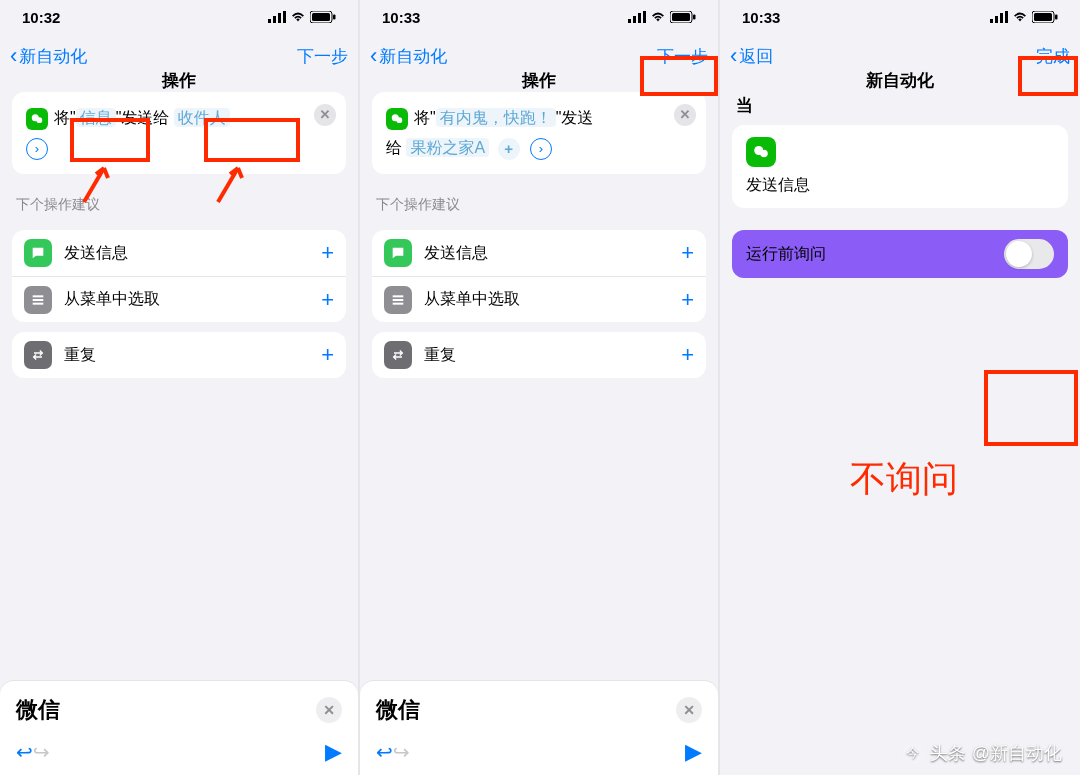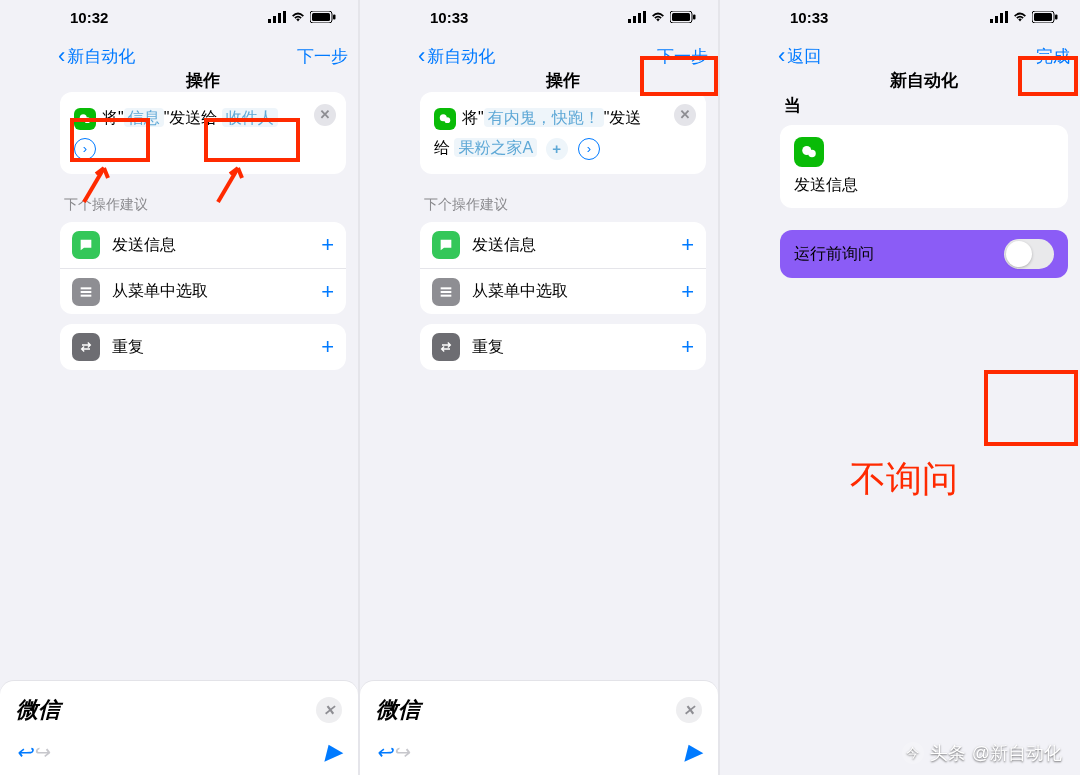--- a/index.html
+++ b/index.html
@@ -1,18 +1,18 @@
 <!DOCTYPE html>
 <html><head>
 <meta charset="utf-8">
 <style>
   * { box-sizing: border-box; margin: 0; padding: 0; font-family: -apple-system, "Helvetica Neue", Arial, sans-serif; }
   body { background: #ffffff; width: 1080px; height: 775px; overflow: hidden; }
   .row { display: flex; width: 1080px; height: 775px; }
-  .phone { width: 360px; height: 775px; background: #f2f2f7; position: relative; display: flex; flex-direction: column; border-right: 2px solid #e5e5ea; padding-left: 48px; }
+  .phone { width: 360px; height: 775px; background: #f2f2f7; position: relative; display: flex; flex-direction: column; border-right: 2px solid #e5e5ea; }
   .phone:last-child { border-right: none; }
 
   
   .status { height: 34px; display: flex; align-items: center; justify-content: space-between; padding: 0 22px; background: #f2f2f7; font-weight: 600; font-size: 15px; }
   .status .icons { display: flex; align-items: center; gap: 4px; }
 
   
   .navbar { height: 44px; display: flex; align-items: center; justify-content: space-between; padding: 0 10px; background: #f2f2f7; }
   .nav-left, .nav-right { display: flex; align-items: center; color: #007aff; font-size: 17px; min-width: 90px; }
   .nav-right { justify-content: flex-end; }
@@ -24,21 +24,21 @@
   
   .card { background: #fff; border-radius: 12px; padding: 12px 14px 12px 14px; margin-top: 14px; position: relative; font-size: 16px; line-height: 28px; }
   .card .close { position: absolute; right: 10px; top: 12px; width: 22px; height: 22px; border-radius: 50%; background: #e4e4e9; color: #8e8e93; display: flex; align-items: center; justify-content: center; font-size: 13px; font-weight: 700; }
   .wechat-ic { display: inline-flex; width: 22px; height: 22px; border-radius: 6px; background: #09bb07; vertical-align: middle; margin-right: 6px; align-items: center; justify-content: center; }
   .wechat-ic svg { width: 14px; height: 14px; }
   .token { color: #5ea8d6; background: #eef5fa; border-radius: 4px; padding: 1px 4px; }
   .plain { color: #000; }
   .chip-plus { display: inline-flex; width: 22px; height: 22px; border-radius: 11px; background: #eef5fa; color: #5ea8d6; align-items: center; justify-content: center; font-size: 15px; font-weight: 600; vertical-align: middle; margin-left: 4px; }
   .expand { display: inline-flex; align-items: center; justify-content: center; width: 22px; height: 22px; border: 1.5px solid #007aff; border-radius: 50%; color: #007aff; font-size: 13px; margin-top: 6px; }
 
-  .section-label { color: #8a8a8e; font-size: 14px; margin: 22px 4px 8px; }
+  .section-label { color: #8a8a8e; font-size: 14px; margin: 22px 4px 16px; }
   .section-head { color: #000; font-size: 17px; font-weight: 700; margin: 16px 4px 8px; }
 
   .list { background: #fff; border-radius: 12px; overflow: hidden; }
   .li { display: flex; align-items: center; height: 46px; padding: 0 12px; border-top: 0.5px solid #e5e5ea; font-size: 16px; }
   .li:first-child { border-top: none; }
   .li .ic { width: 28px; height: 28px; border-radius: 7px; display: flex; align-items: center; justify-content: center; margin-right: 12px; font-size: 15px; color: #fff; }
   .ic-green { background: #34c759; }
   .ic-gray  { background: #8e8e93; }
   .ic-gray2 { background: #6d6d72; }
   .li .plus { margin-left: auto; color: #007aff; font-size: 22px; font-weight: 400; }
@@ -48,21 +48,21 @@
   .clock-ic { width: 24px; height: 24px; border-radius: 50%; background: #007aff; display: flex; align-items: center; justify-content: center; margin-right: 12px; }
   .clock-ic svg { width: 14px; height: 14px; }
   .do-card { background: #fff; border-radius: 12px; margin-top: 4px; padding: 12px 14px; }
   .do-card .wic { width: 30px; height: 30px; border-radius: 8px; background: #09bb07; display: flex; align-items: center; justify-content: center; margin-bottom: 8px; }
   .do-card .wic svg { width: 18px; height: 18px; }
   .ask-card { background: #8b5cf6; border-radius: 12px; margin-top: 22px; display: flex; align-items: center; height: 48px; padding: 0 14px; font-size: 16px; }
   .switch { margin-left: auto; width: 50px; height: 30px; border-radius: 15px; background: #e9e9eb; position: relative; }
   .switch .knob { position: absolute; left: 2px; top: 2px; width: 26px; height: 26px; border-radius: 50%; background: #fff; box-shadow: 0 1px 3px rgba(0,0,0,.25); }
 
   
-  .sheet { position: absolute; left: 0; right: 0; bottom: 0; background: #fff; border-top-left-radius: 14px; border-top-right-radius: 14px; box-shadow: 0 -1px 0 rgba(0,0,0,.06); padding: 14px 16px 10px; font-style: italic; }
+  .sheet { position: absolute; left: 0; right: 0; bottom: 0; background: #fff; border-top-left-radius: 14px; border-top-right-radius: 14px; box-shadow: 0 -1px 0 rgba(0,0,0,.06); padding: 14px 16px 10px; }
   .sheet-row { display: flex; align-items: center; justify-content: space-between; }
   .sheet-title { font-size: 22px; font-weight: 700; }
   .sheet-close { width: 26px; height: 26px; border-radius: 50%; background: #eeeef0; color: #8e8e93; display: flex; align-items: center; justify-content: center; font-size: 14px; font-weight: 700; }
   .sheet-tools { display: flex; align-items: center; justify-content: space-between; margin-top: 14px; }
   .tool { color: #c7c7cc; font-size: 20px; }
   .tool.play { color: #007aff; font-size: 22px; }
   .tool.undo { color: #007aff; }
 
   
   .redbox { position: absolute; border: 4px solid #ff2a00; pointer-events: none; }

